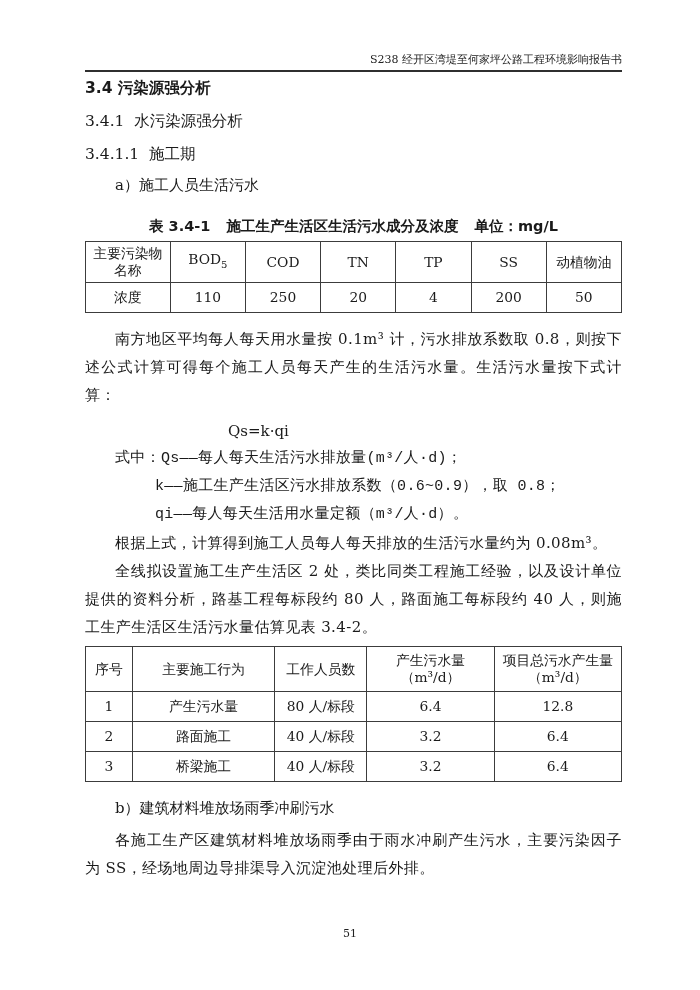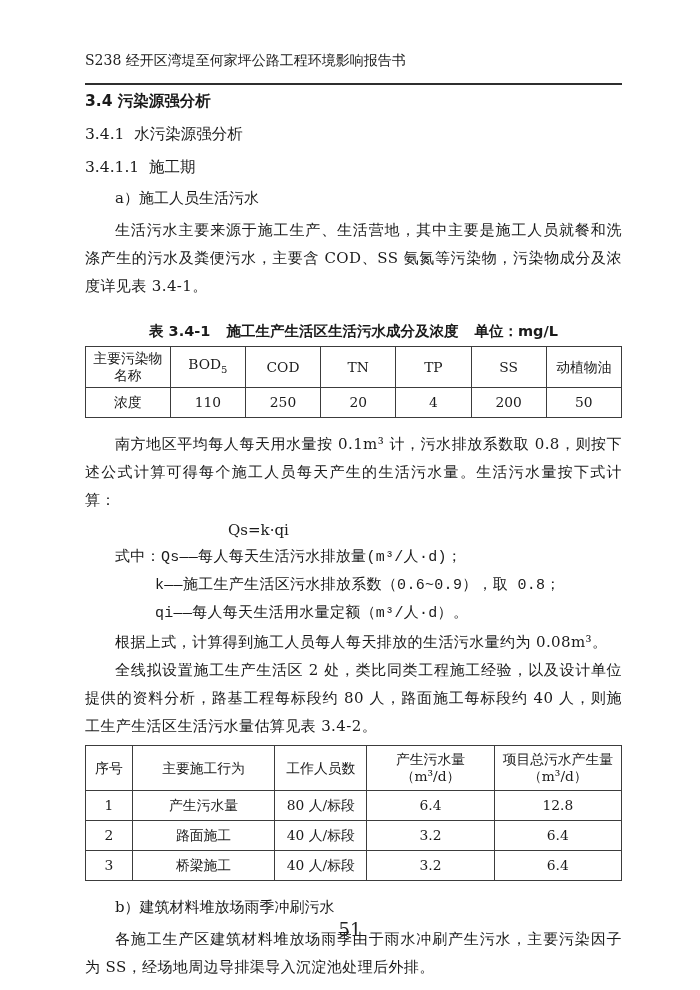--- a/index.html
+++ b/index.html
@@ -3,34 +3,34 @@
 <meta charset="utf-8">
 <style>
   html,body{margin:0;padding:0;background:#ffffff;}
   .page{
     position:relative;width:700px;height:990px;background:#ffffff;
     font-family:"DejaVu Serif","Liberation Serif",serif;color:#1a1a1a;
     overflow:hidden;
   }
   .content{position:absolute;left:85px;top:52px;width:537px;}
   .doc-header{
-    font-size:14px;line-height:16px;
-    padding-bottom:15px;border-bottom:2px solid #2f2f2f;color:#222;
+    text-align:right;font-size:11px;line-height:16px;
+    padding-bottom:2px;border-bottom:2px solid #2f2f2f;color:#222;
   }
   .h1{
     margin-top:6px;font-family:"DejaVu Sans","Liberation Sans",sans-serif;
     font-weight:bold;font-size:15.5px;line-height:20px;white-space:pre-wrap;
   }
   .h2,.h3{margin-top:13px;font-size:15.5px;line-height:20px;white-space:pre-wrap;}
   .list-item{margin-top:11px;font-size:15px;line-height:20px;padding-left:30px;}
   p.body{
     margin:0;margin-top:8px;font-size:15px;line-height:28px;
     text-align:justify;text-indent:2em;letter-spacing:0.4px;
   }
-  .formula{margin-top:2px;font-size:15px;line-height:28px;padding-left:143px;}
+  .formula{margin-top:8px;font-size:15px;line-height:28px;padding-left:143px;}
   .where{font-size:15px;line-height:28px;letter-spacing:0.3px;font-family:Liberation Mono, monospace;}
   .where.lv1{padding-left:30px;}
   .where.lv2{padding-left:70px;}
   .tcap{
     margin-top:22px;text-align:center;
     font-family:"DejaVu Sans","Liberation Sans",sans-serif;
     font-weight:bold;font-size:14.5px;line-height:19px;
   }
   .tcap .gap{display:inline-block;width:16px;}
   table{
@@ -47,38 +47,37 @@
   table.t2 tr.hdr th{height:40px;}
   table.t2 tr.dat td{height:25px;}
   table.t2 th:nth-child(1){width:8%;}
   table.t2 th:nth-child(2){width:27%;}
   table.t2 th:nth-child(3){width:17%;}
   table.t2 th:nth-child(4){width:24%;}
   table.t2 th:nth-child(5){width:24%;}
   sub{font-size:10px;}
   .page-num{
     position:absolute;bottom:50px;left:0;width:100%;
-    text-align:center;font-size:18px;color:#222;
+    text-align:center;font-size:11px;color:#222;
   }
 </style>
 </head>
 <body>
 
 <div class="page">
   <div class="content">
 
     <div class="doc-header">S238 经开区湾堤至何家坪公路工程环境影响报告书</div>
 
     <div class="h1">3.4 污染源强分析</div>
     <div class="h2">3.4.1  水污染源强分析</div>
     <div class="h3">3.4.1.1  施工期</div>
 
     <div class="list-item">a）施工人员生活污水</div>
 
-    <p class="body">生活污水主要来源于施工生产、生活营地，其中主要是施工人员就餐和洗涤产生的污水及粪便污水，主要含 COD、SS 氨氮等污染物，污染物成分及浓度详见表 3.4-1。</p>
 
     <div class="tcap">
       <span>表 3.4-1</span><span class="gap"></span><span>施工生产生活区生活污水成分及浓度</span><span class="gap"></span><span>单位：mg/L</span>
     </div>
 
     <table class="t1">
       <tbody>
           <tr class="hdr">
         <th>主要污染物名称</th>
         <th><span>BOD</span><sub>5</sub></th>

